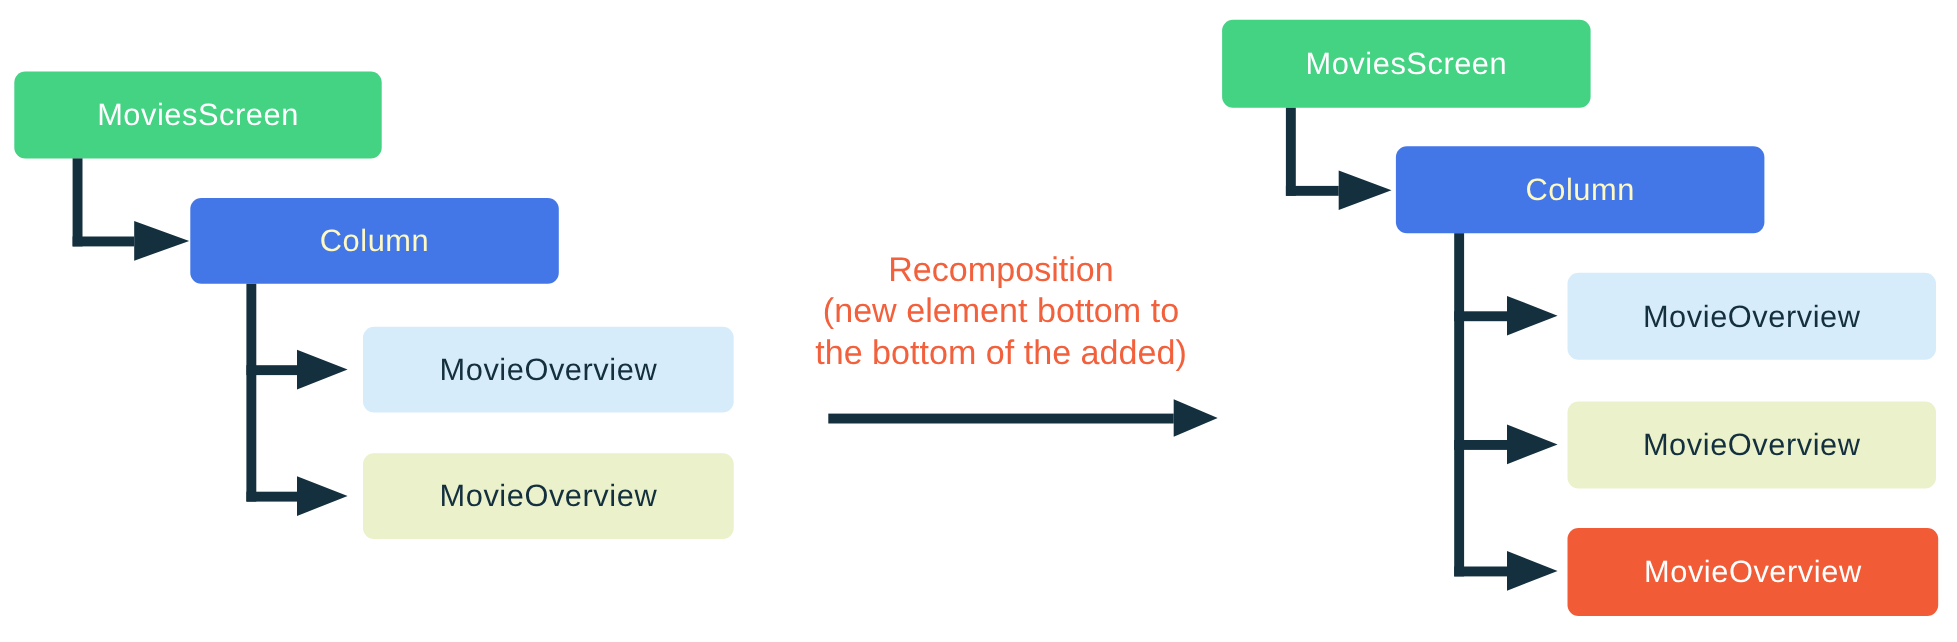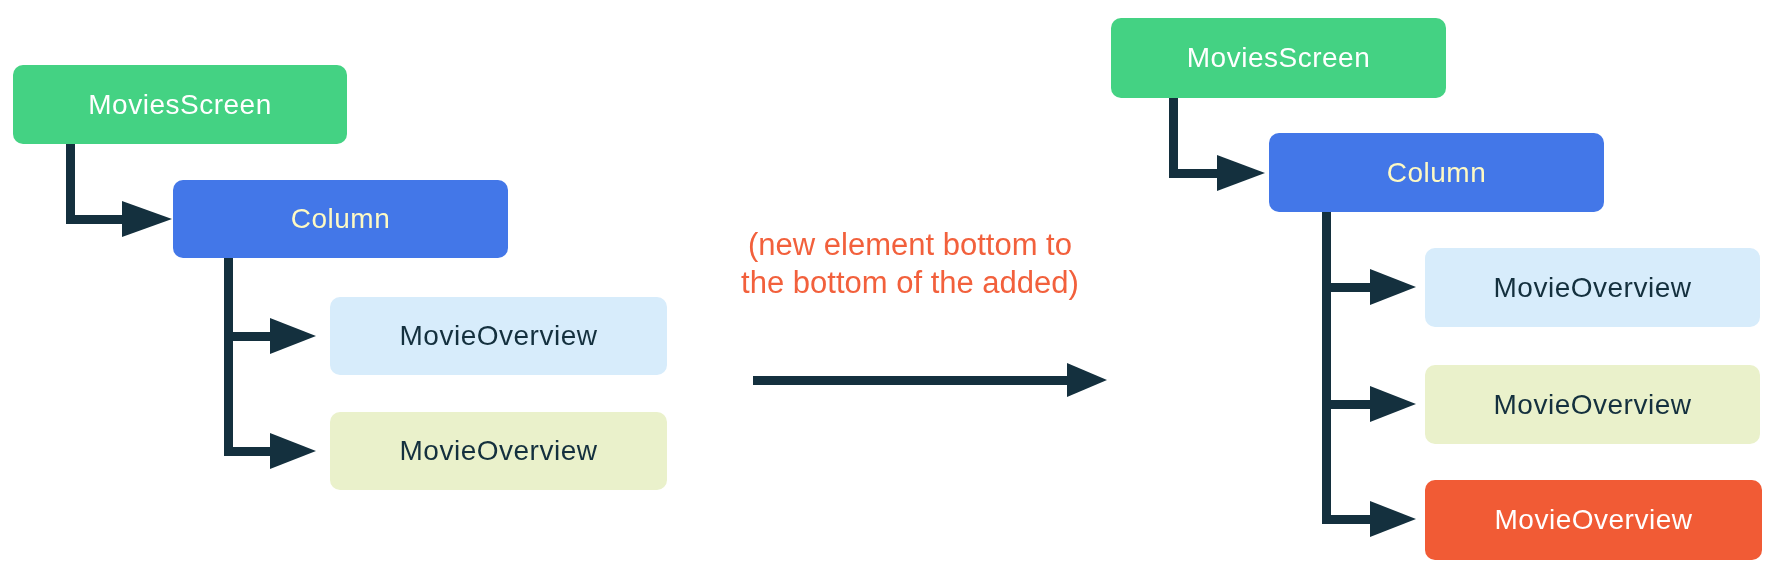--- a/index.html
+++ b/index.html
@@ -59,20 +59,21 @@
   <div class="seg" style="left:224px;top:258px;width:9px;height:198px;"></div>
   <div class="seg" style="left:224px;top:332px;width:46px;height:9px;"></div>
   <div class="arrow-right" style="left:270px;top:318px;border-width:18px 0 18px 46px;"></div>
   <div class="seg" style="left:224px;top:447px;width:46px;height:9px;"></div>
   <div class="arrow-right" style="left:270px;top:433px;border-width:18px 0 18px 46px;"></div>
 
   <div class="node light-blue b-child0">MovieOverview</div>
   <div class="node pale-green b-child1">MovieOverview</div>
 
   <div class="annotation">
+    <div>Recomposition</div>
     <div>(new element bottom to</div>
     <div>the bottom of the added)</div>
   </div>
 
   <div class="seg" style="left:753px;top:376px;width:314px;height:9px;"></div>
   <div class="arrow-right" style="left:1067px;top:363px;border-width:17px 0 17px 40px;"></div>
 
   <div class="node green a-root">MoviesScreen</div>
 
   <div class="seg" style="left:1169px;top:98px;width:9px;height:80px;"></div>

